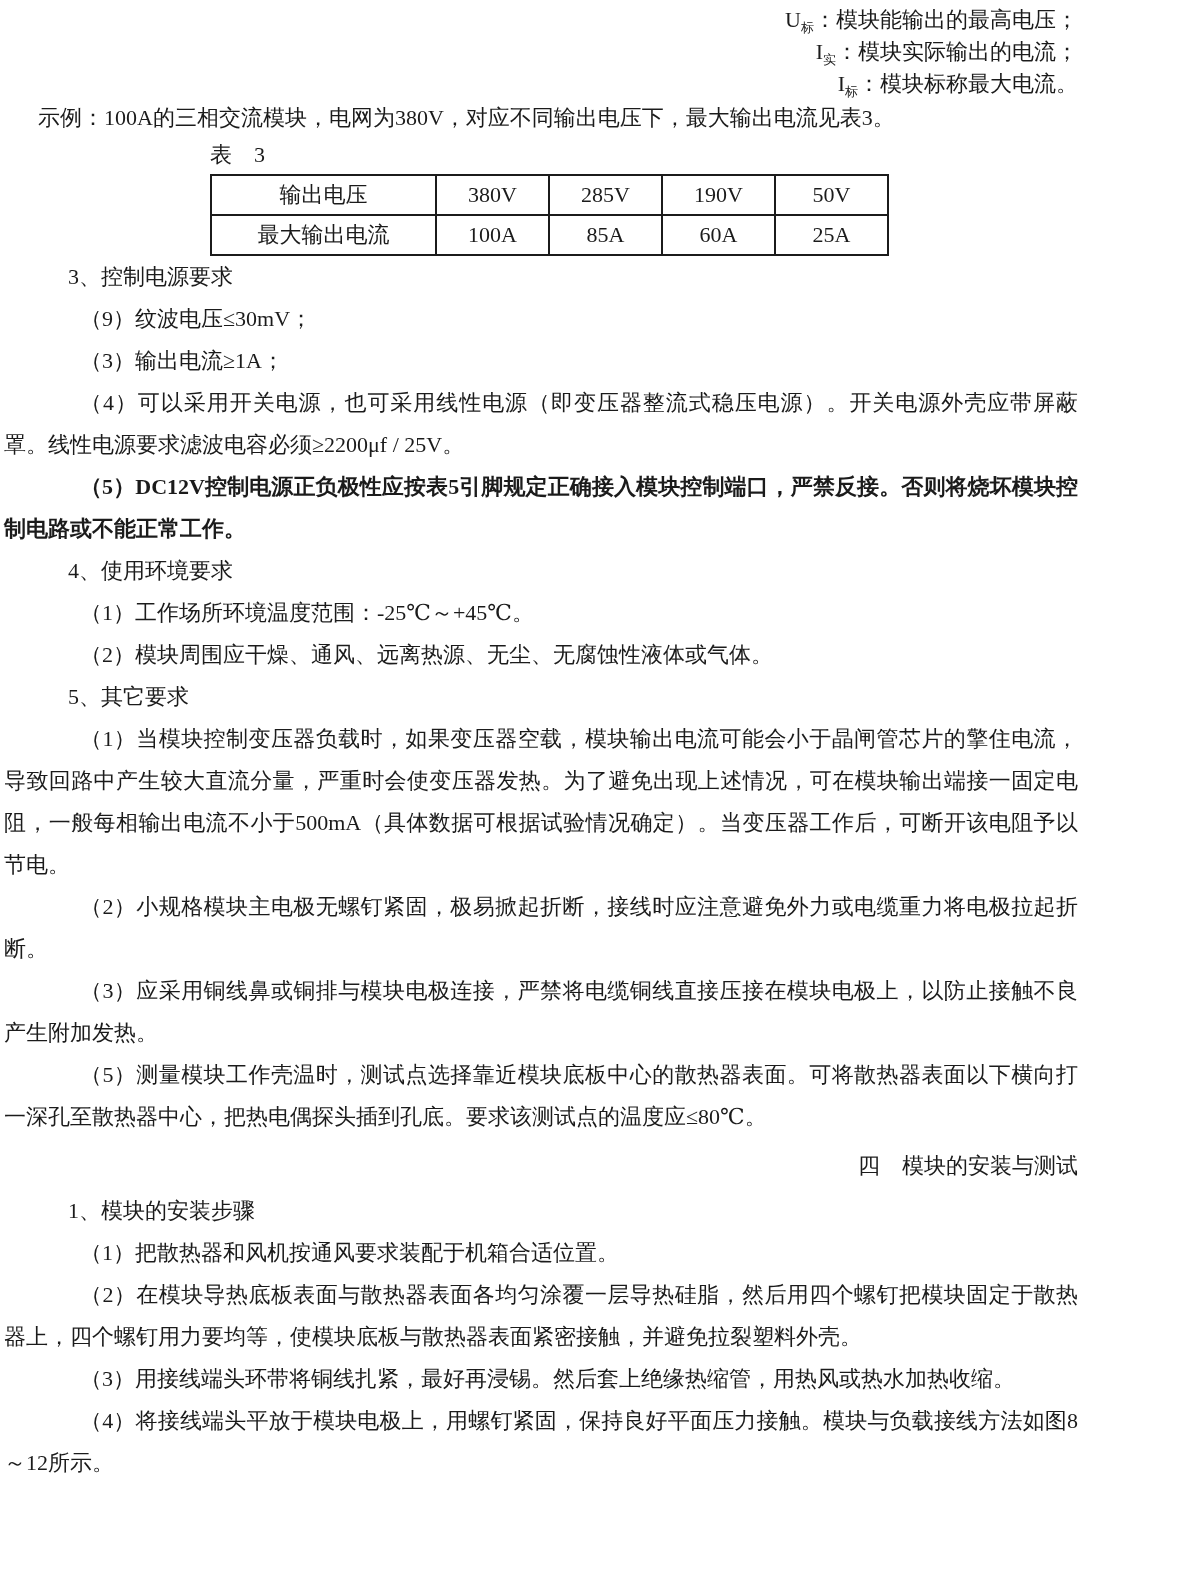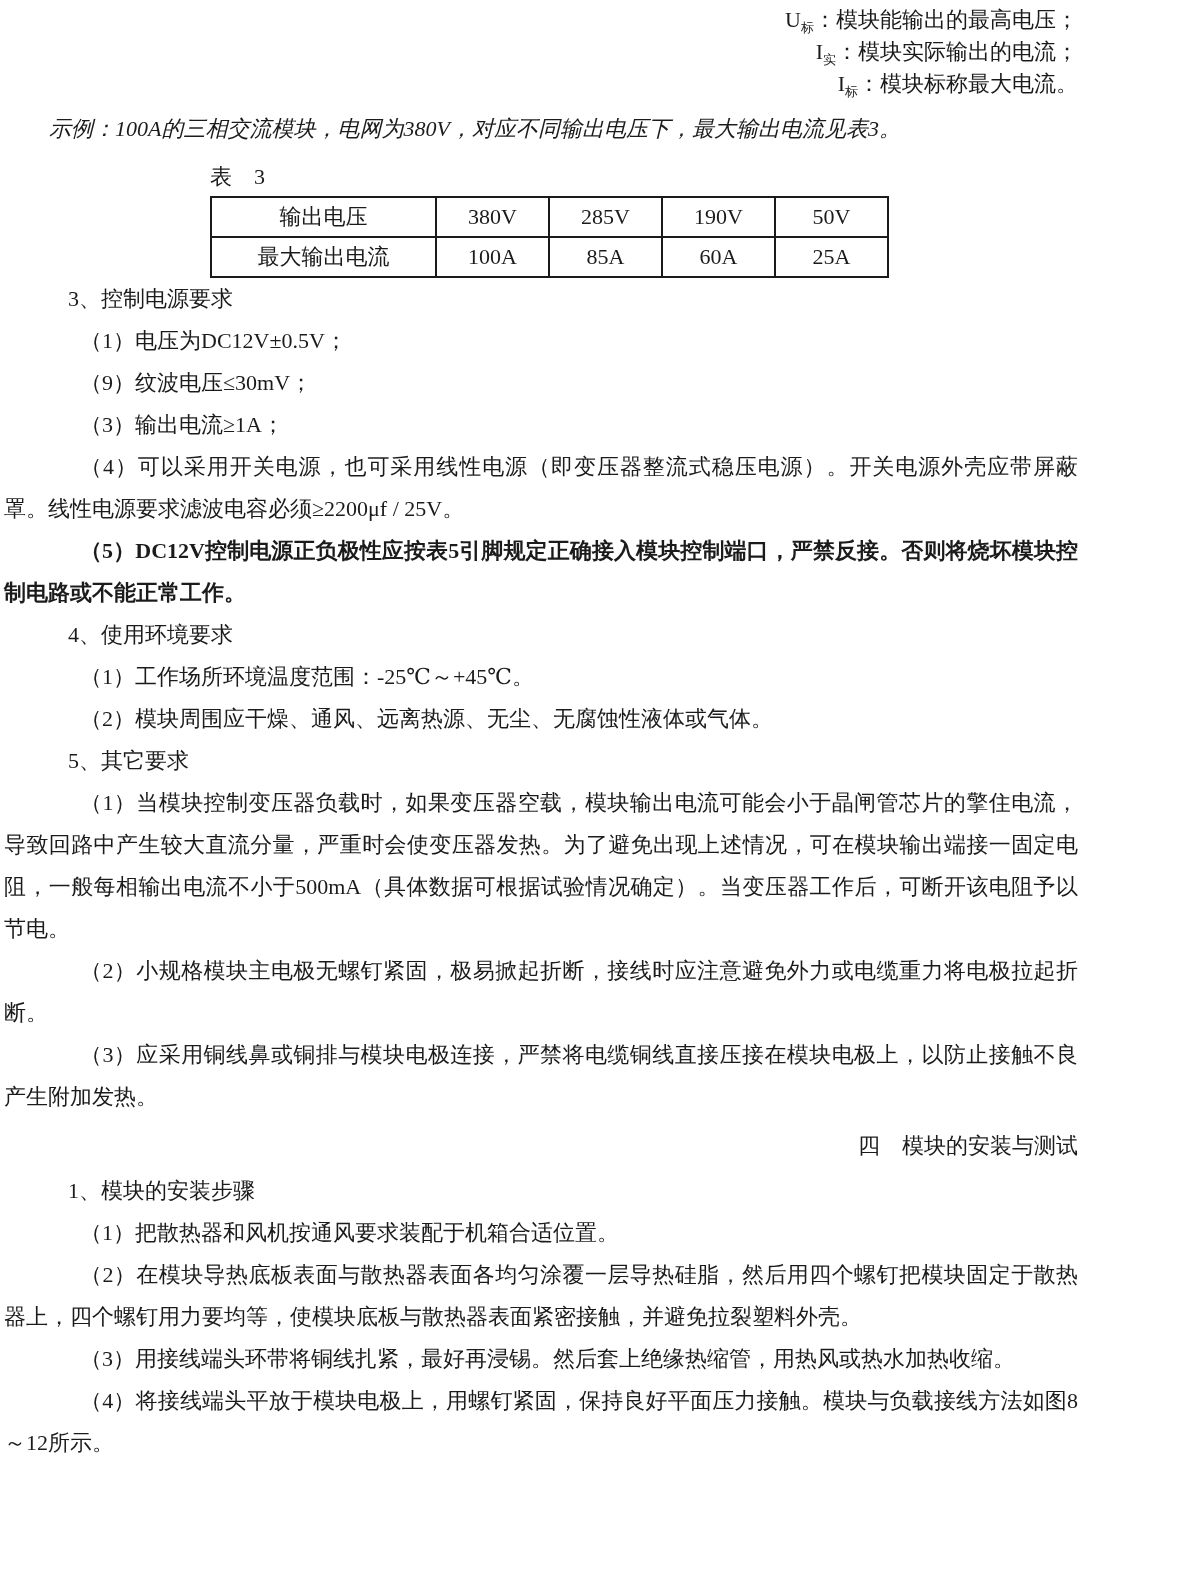--- a/index.html
+++ b/index.html
@@ -24,25 +24,24 @@
     line-height: 32px;
     padding-left: 54px;
     text-align: right;
   }
   .def sub {
     font-size: 13px;
     line-height: 0;
   }
   
   .example {
-    margin: 12px;
+    margin: 1px;
     line-height: 34px;
     text-indent: 33px;
     text-align: left;
-    font-style: italic;
   }
   
   .tbl-caption {
     margin: 0;
     width: 680px;
     margin-left: 206px;
     line-height: 38px;
     text-align: left;
   }
   
@@ -113,34 +112,34 @@
         <td>最大输出电流</td>
         <td>100A</td>
         <td>85A</td>
         <td>60A</td>
         <td>25A</td>
       </tr>
     </tbody>
   </table>
 
   <p class="line h-num mt">3、控制电源要求</p>
-  <p class="line item">（1）电压为DC12V±0.5V；</p>
   <p class="line item">（9）纹波电压≤30mV；</p>
   <p class="line item">（3）输出电流≥1A；</p>
   <p class="line item">（4）可以采用开关电源，也可采用线性电源（即变压器整流式稳压电源）。开关电源外壳应带屏蔽罩。线性电源要求滤波电容必须≥2200μf / 25V。</p>
   <p class="line item bold">（5）DC12V控制电源正负极性应按表5引脚规定正确接入模块控制端口，严禁反接。否则将烧坏模块控制电路或不能正常工作。</p>
 
   <p class="line h-num">4、使用环境要求</p>
   <p class="line item">（1）工作场所环境温度范围：-25℃～+45℃。</p>
   <p class="line item">（2）模块周围应干燥、通风、远离热源、无尘、无腐蚀性液体或气体。</p>
 
   <p class="line h-num">5、其它要求</p>
   <p class="line item">（1）当模块控制变压器负载时，如果变压器空载，模块输出电流可能会小于晶闸管芯片的擎住电流，导致回路中产生较大直流分量，严重时会使变压器发热。为了避免出现上述情况，可在模块输出端接一固定电阻，一般每相输出电流不小于500mA（具体数据可根据试验情况确定）。当变压器工作后，可断开该电阻予以节电。</p>
   <p class="line item">（2）小规格模块主电极无螺钉紧固，极易掀起折断，接线时应注意避免外力或电缆重力将电极拉起折断。</p>
   <p class="line item">（3）应采用铜线鼻或铜排与模块电极连接，严禁将电缆铜线直接压接在模块电极上，以防止接触不良产生附加发热。</p>
+  <p class="line item">（5）测量模块工作壳温时，测试点选择靠近模块底板中心的散热器表面。可将散热器表面以下横向打一深孔至散热器中心，把热电偶探头插到孔底。要求该测试点的温度应≤80℃。</p>
 
   <p class="sec-head"><span class="sec-num">四</span><span>模块的安装与测试</span></p>
 
   <p class="line h-num">1、模块的安装步骤</p>
   <p class="line item">（1）把散热器和风机按通风要求装配于机箱合适位置。</p>
   <p class="line item">（2）在模块导热底板表面与散热器表面各均匀涂覆一层导热硅脂，然后用四个螺钉把模块固定于散热器上，四个螺钉用力要均等，使模块底板与散热器表面紧密接触，并避免拉裂塑料外壳。</p>
   <p class="line item">（3）用接线端头环带将铜线扎紧，最好再浸锡。然后套上绝缘热缩管，用热风或热水加热收缩。</p>
   <p class="line item">（4）将接线端头平放于模块电极上，用螺钉紧固，保持良好平面压力接触。模块与负载接线方法如图8～12所示。</p>
 
 </div>

